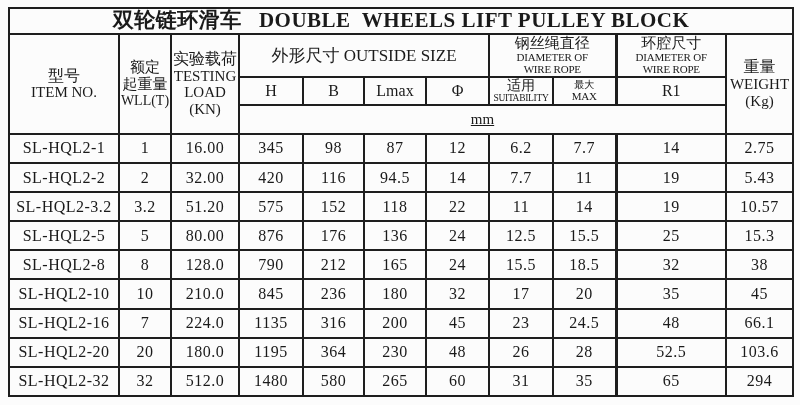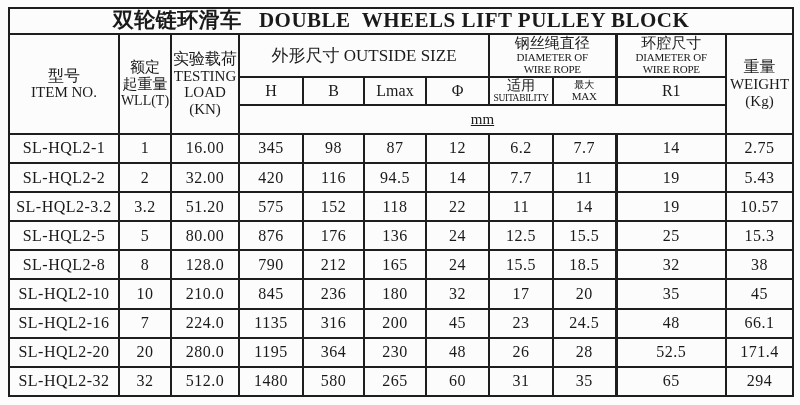--- a/index.html
+++ b/index.html
@@ -216,29 +216,29 @@
           <td>200</td>
           <td>45</td>
           <td>23</td>
           <td>24.5</td>
           <td class="thickleft">48</td>
           <td>66.1</td>
         </tr>
         <tr>
           <td>SL-HQL2-20</td>
           <td>20</td>
-          <td>280.0</td>
+          <td>180.0</td>
           <td>1195</td>
           <td>364</td>
           <td>230</td>
           <td>48</td>
           <td>26</td>
           <td>28</td>
           <td class="thickleft">52.5</td>
-          <td>171.4</td>
+          <td>103.6</td>
         </tr>
         <tr>
           <td>SL-HQL2-32</td>
           <td>32</td>
           <td>512.0</td>
           <td>1480</td>
           <td>580</td>
           <td>265</td>
           <td>60</td>
           <td>31</td>

